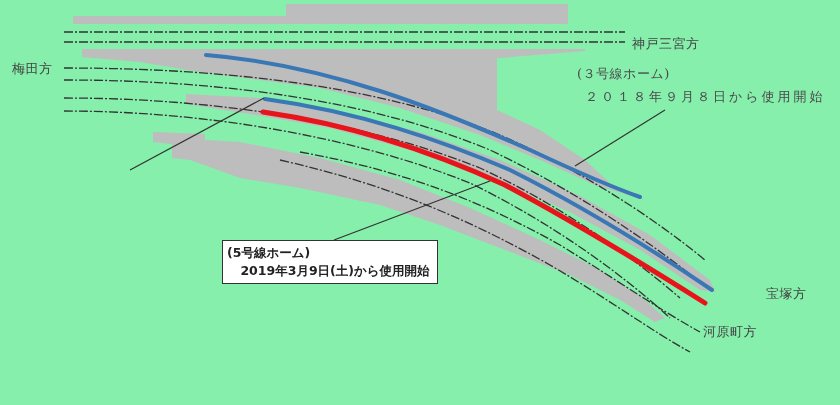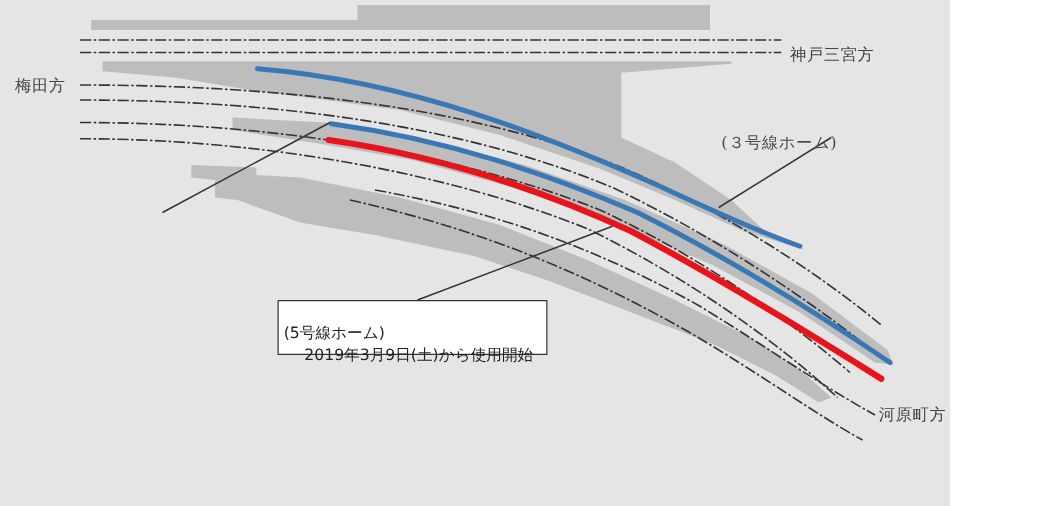--- a/index.html
+++ b/index.html
@@ -1,21 +1,21 @@
 <!DOCTYPE html>
 <html><head>
 <meta charset="utf-8">
 <style>
   html, body { margin:0; padding:0; background:#ffffff; }
-  #canvas { position:relative; width:760px; height:405px; overflow:hidden; background:#e5e5e5; font-family:"DejaVu Serif","Liberation Serif",serif; }
+  #canvas { position:relative; width:840px; height:405px; overflow:hidden; background:#86efac; font-family:"DejaVu Serif","Liberation Serif",serif; }
   svg { position:absolute; left:0; top:0; }
   .lbl { position:absolute; color:#4a4a4a; font-size:13px; white-space:nowrap; letter-spacing:0.5px; }
   .lbl.dir { font-size:13px; color:#444; }
   .date { letter-spacing:3px; }
-  .box { position:absolute; left:222px; top:240px; width:216px; height:44px; border:1.5px solid #333; background:#fff; font-family:"DejaVu Sans","Liberation Sans",sans-serif; font-weight:normal; color:#222; font-size:12.5px; box-sizing:border-box; padding:16px 4px; line-height:18px; }
+  .box { position:absolute; left:222px; top:240px; width:216px; height:44px; border:1.5px solid #333; background:#fff; font-family:"DejaVu Sans","Liberation Sans",sans-serif; font-weight:bold; color:#222; font-size:12.5px; box-sizing:border-box; padding:3px 4px; line-height:18px; }
   .box .l2 { padding-left:10px;text-align:center; }
   .caption { position:absolute; left:316px; top:364px; font-size:13px; color:#555; letter-spacing:1px; }
 </style>
 </head>
 <body>
 
 <div id="canvas">
   <svg width="840" height="405" viewBox="0 0 840 405">
 
     <g fill="#bdbdbd">
@@ -50,21 +50,22 @@
       <line x1="575" y1="166" x2="665" y2="110"></line>
       <line x1="490" y1="181" x2="334" y2="240"></line>
     </g>
   </svg>
 
   <div class="lbl dir" style="left:632px;top:35px;">神戸三宮方</div>
   <div class="lbl dir" style="left:12px;top:60px;">梅田方</div>
   <div class="lbl dir" style="left:766px;top:285px;">宝塚方</div>
   <div class="lbl dir" style="left:703px;top:323px;">河原町方</div>
 
-  <div class="lbl" style="left:577px;top:65px;margin-top:40px;">(３号線ホーム)</div>
+  <div class="lbl" style="left:577px;top:65px;">(３号線ホーム)</div>
+  <div class="lbl date" style="left:585px;top:88px;">２０１８年９月８日から使用開始</div>
 
 
   <div class="box">
     <div>(5号線ホーム)</div>
     <div class="l2">2019年3月9日(土)から使用開始</div>
   </div>
 
 </div>
 
 </body></html>

